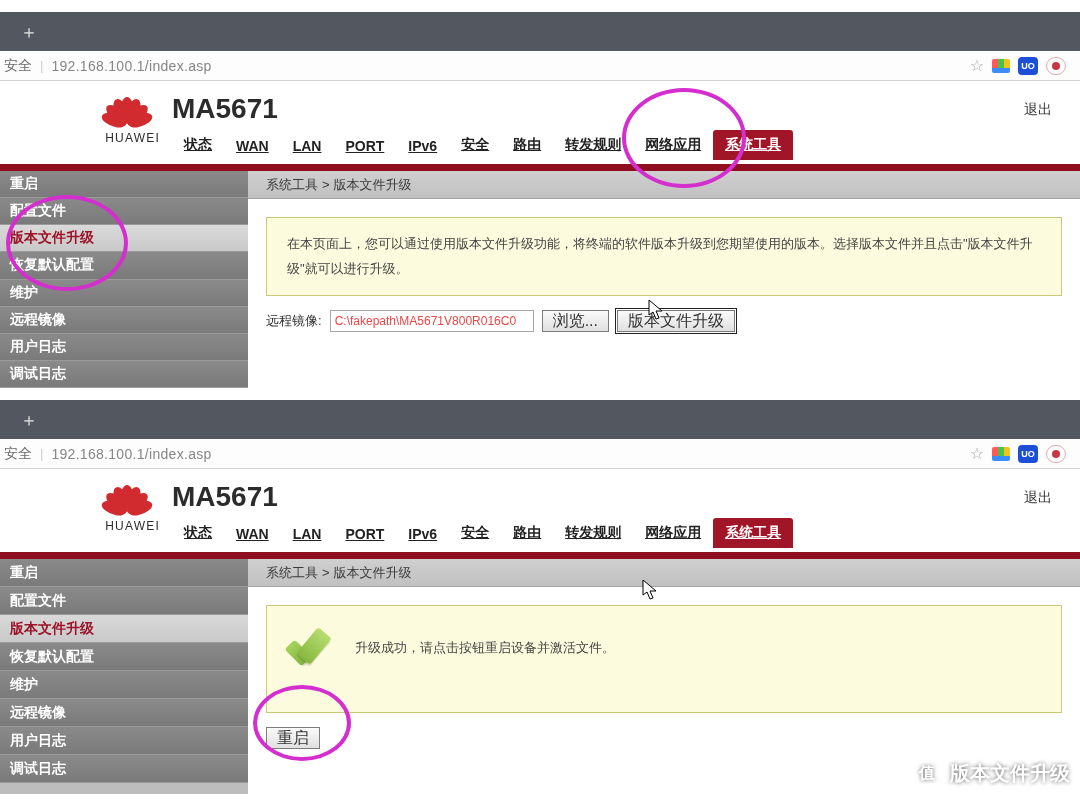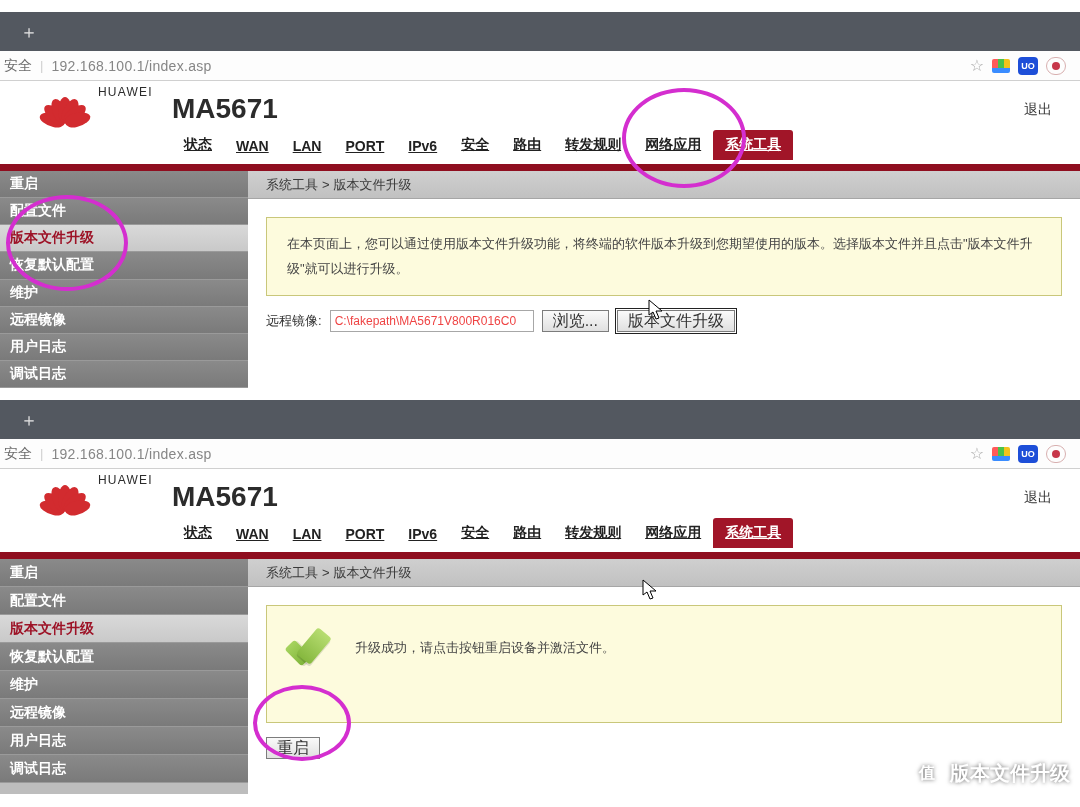--- a/index.html
+++ b/index.html
@@ -64,21 +64,21 @@
   }
 
   
   .router-head {
     height: 83px;
     background: #fff;
     display: flex;
     position: relative;
     padding-left: 32px;
   }
-  .logo-wrap { width: 128px; display:flex; flex-direction:row; align-items:flex-start; padding-top:6px; }
+  .logo-wrap { width: 128px; display:flex; flex-direction:column; align-items:flex-end; padding-top:6px; }
   .logo-petals { width:66px; height:46px; position:relative; }
   .petal {
     position:absolute; width:14px; height:26px; border-radius:50% 50% 50% 50%/60% 60% 40% 40%;
     background:#d22b2f; left:26px; top:10px; transform-origin:50% 100%;
   }
   .logo-text { font-size:12px; letter-spacing:1.2px; color:#2b2b2b; margin-top:-2px; font-weight:500;}
   .model { font-size:28px; font-weight:bold; color:#2b2b2b; padding:12px 0 0 12px; }
   .logout { position:absolute; right:28px; top:20px; font-size:14px; color:#333; cursor:pointer;}
   .topnav {
     position:absolute; left:172px; bottom:4px; height:28px;
@@ -323,21 +323,21 @@
         <div class="mi">远程镜像</div>
         <div class="mi">用户日志</div>
         <div class="mi">调试日志</div>
       </div>
     <div class="content">
       <div class="breadcrumb">
         <span>系统工具</span>
         <span>&gt;</span>
         <span>版本文件升级</span>
       </div>
-      <div class="infobox" style="padding:12px 20px 44px;">
+      <div class="infobox" style="padding:12px 20px 34px;">
         <div class="success-row" style="margin:0;">
           <span class="checkmark"></span>
           <span class="msg">升级成功，请点击按钮重启设备并激活文件。</span>
         </div>
       </div>
       <div style="margin:0 18px 16px;">
         <button class="btn">重启</button>
       </div>
       <span class="cursor-arrow" style="left:394px; top:20px;">
         <svg viewBox="0 0 16 22">

